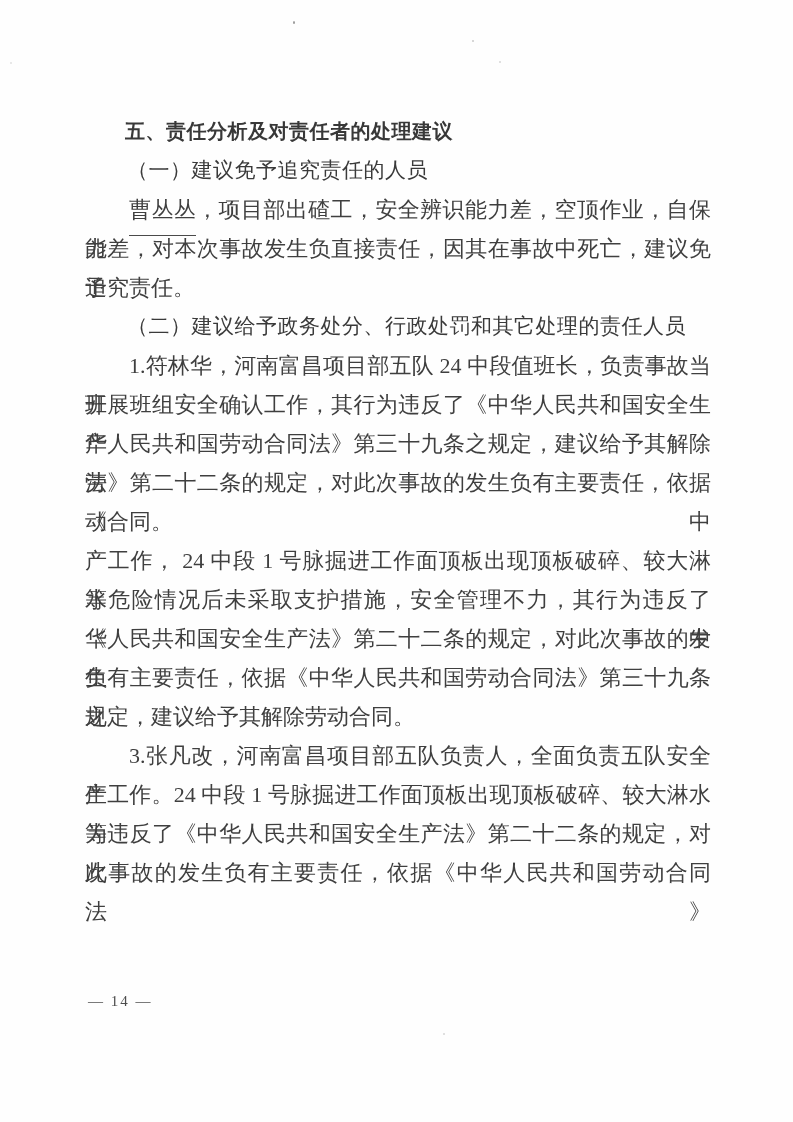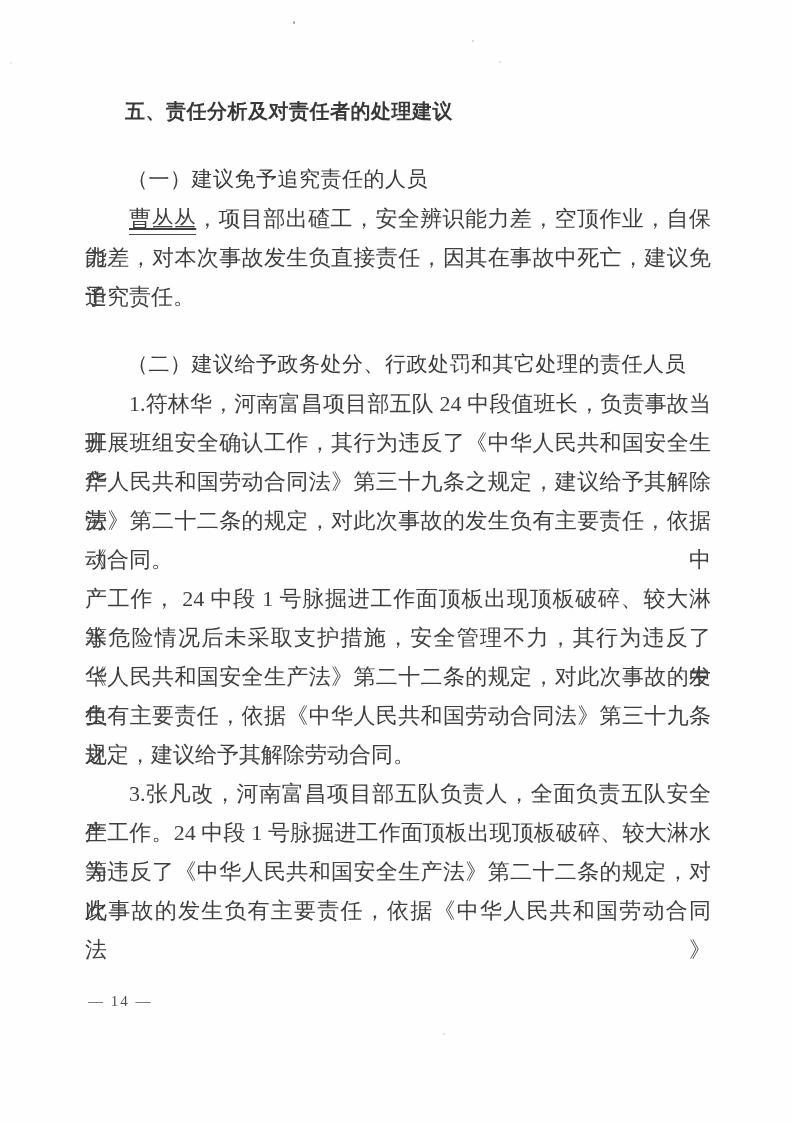--- a/index.html
+++ b/index.html
@@ -9,21 +9,21 @@
     height: 1122px;
     background: #fefefe;
     margin: 0 auto;
     overflow: hidden;
     font-family: "Liberation Serif", "DejaVu Serif", serif;
     color: #3f3f3f;
   }
   .content {
     position: absolute;
     left: 85px;
-    top: 92px;
+    top: 112px;
     width: 626px;
   }
   .ln {
     height: 39px;
     line-height: 39px;
     font-size: 22px;
     white-space: nowrap;
     color: #3f3f3f;
   }
   .ln.justify {
@@ -35,26 +35,24 @@
   .ln.h1 {
     font-size: 20px;
     font-weight: 600;
     letter-spacing: 0.5px;
     color: #383838;
   }
   .ln.h2 {
     font-size: 21px;
     letter-spacing: 0.5px;
     color: #3a3a3a;
-    margin-top: 29px;
   }
   .name-underline {
     border-bottom: 1px solid #4a4a4a;
-    padding-bottom: 3px;
-    text-decoration: underline;
+    padding-bottom: 13px;
   }
   .footer-pagenum {
     position: absolute;
     left: 88px;
     top: 993px;
     font-size: 15px;
     letter-spacing: 2px;
     color: #4c4c4c;
     font-family: "Liberation Serif", "DejaVu Serif", serif;
     text-align: center;

